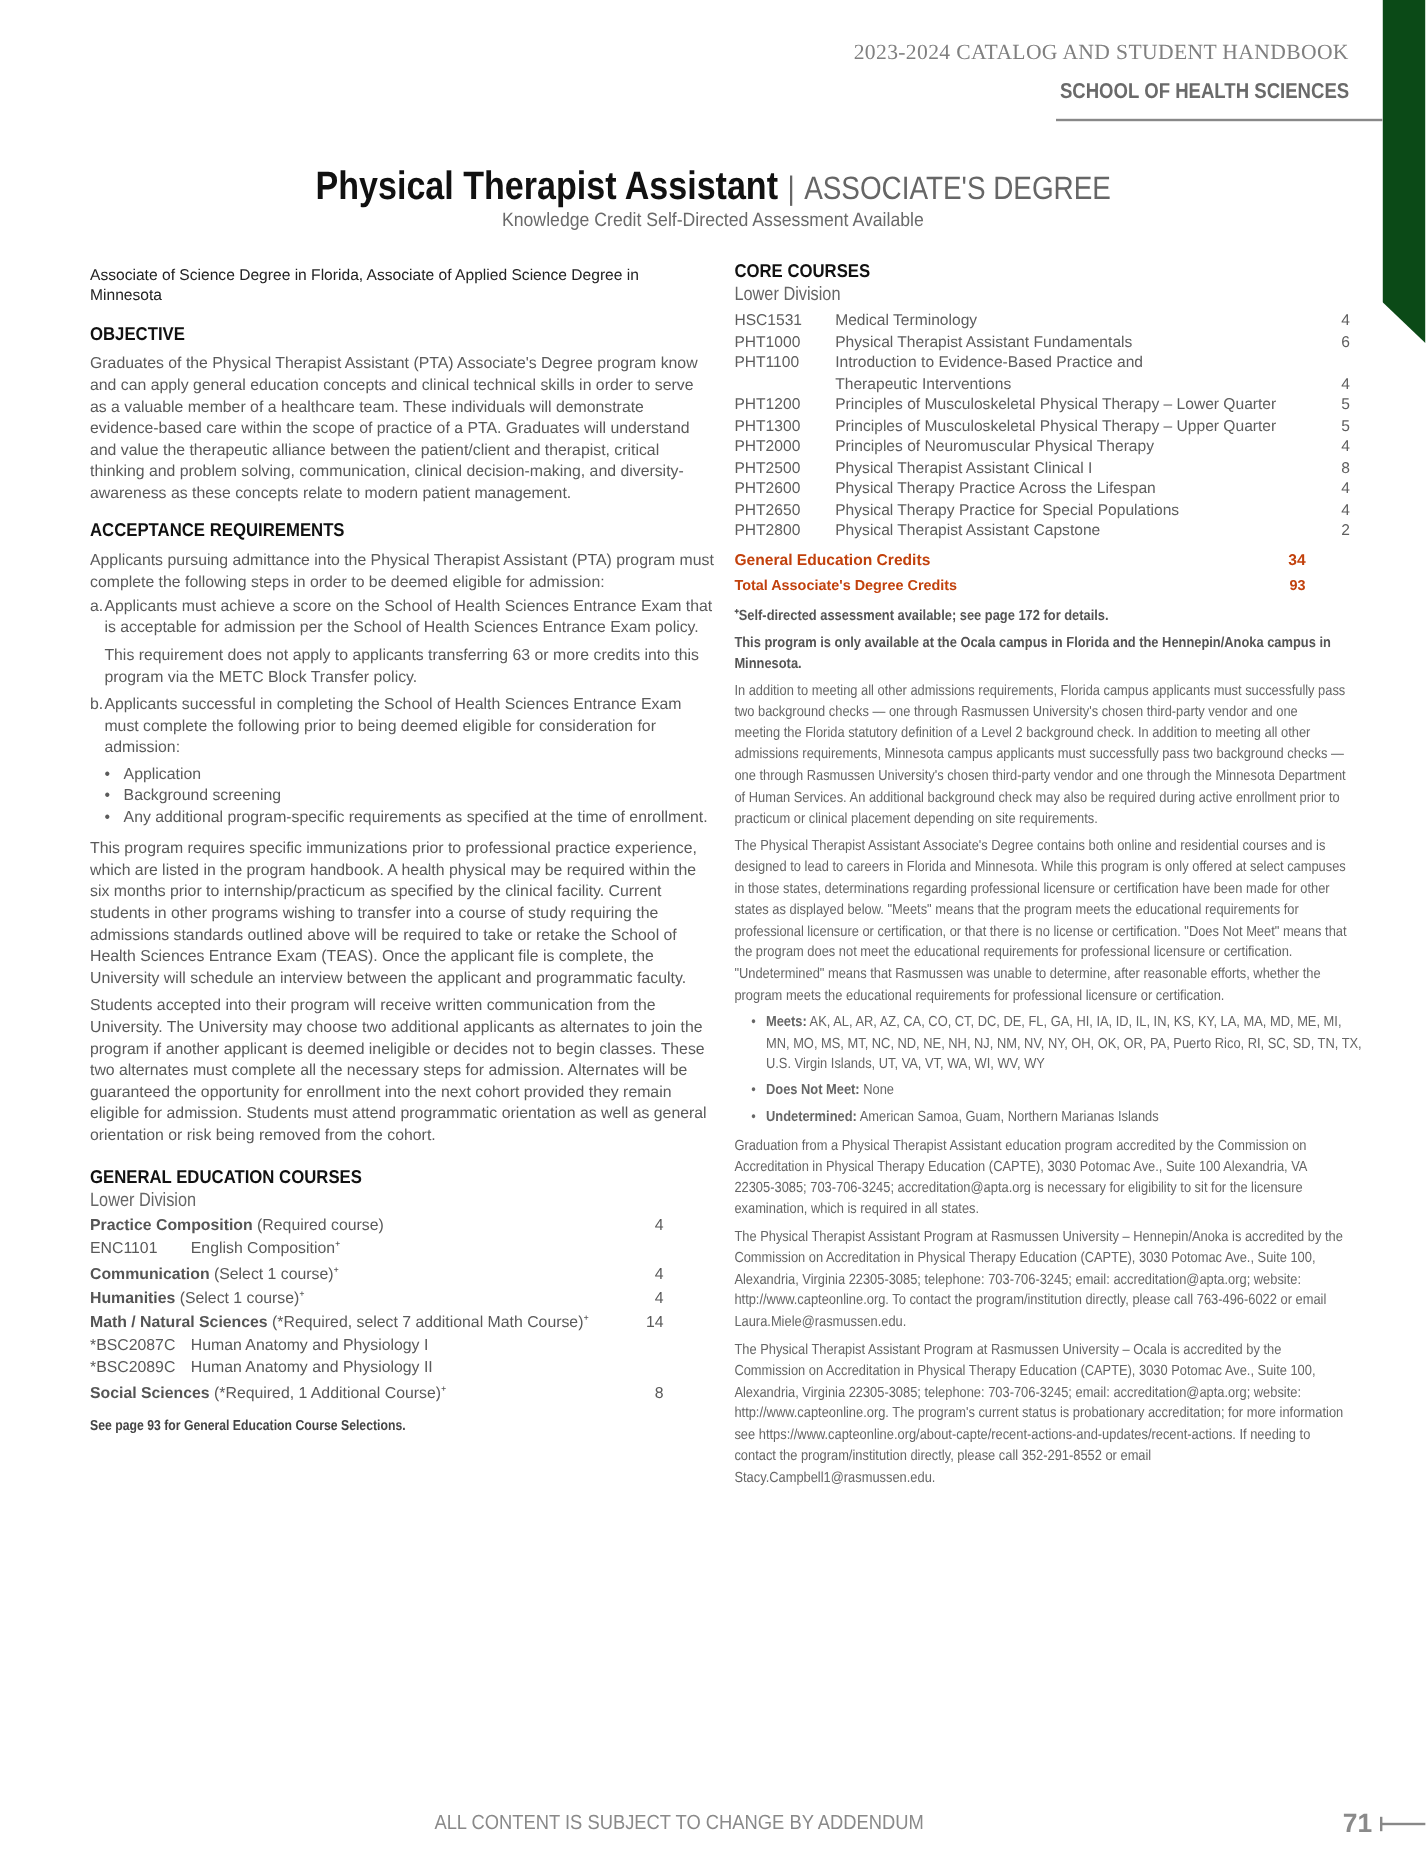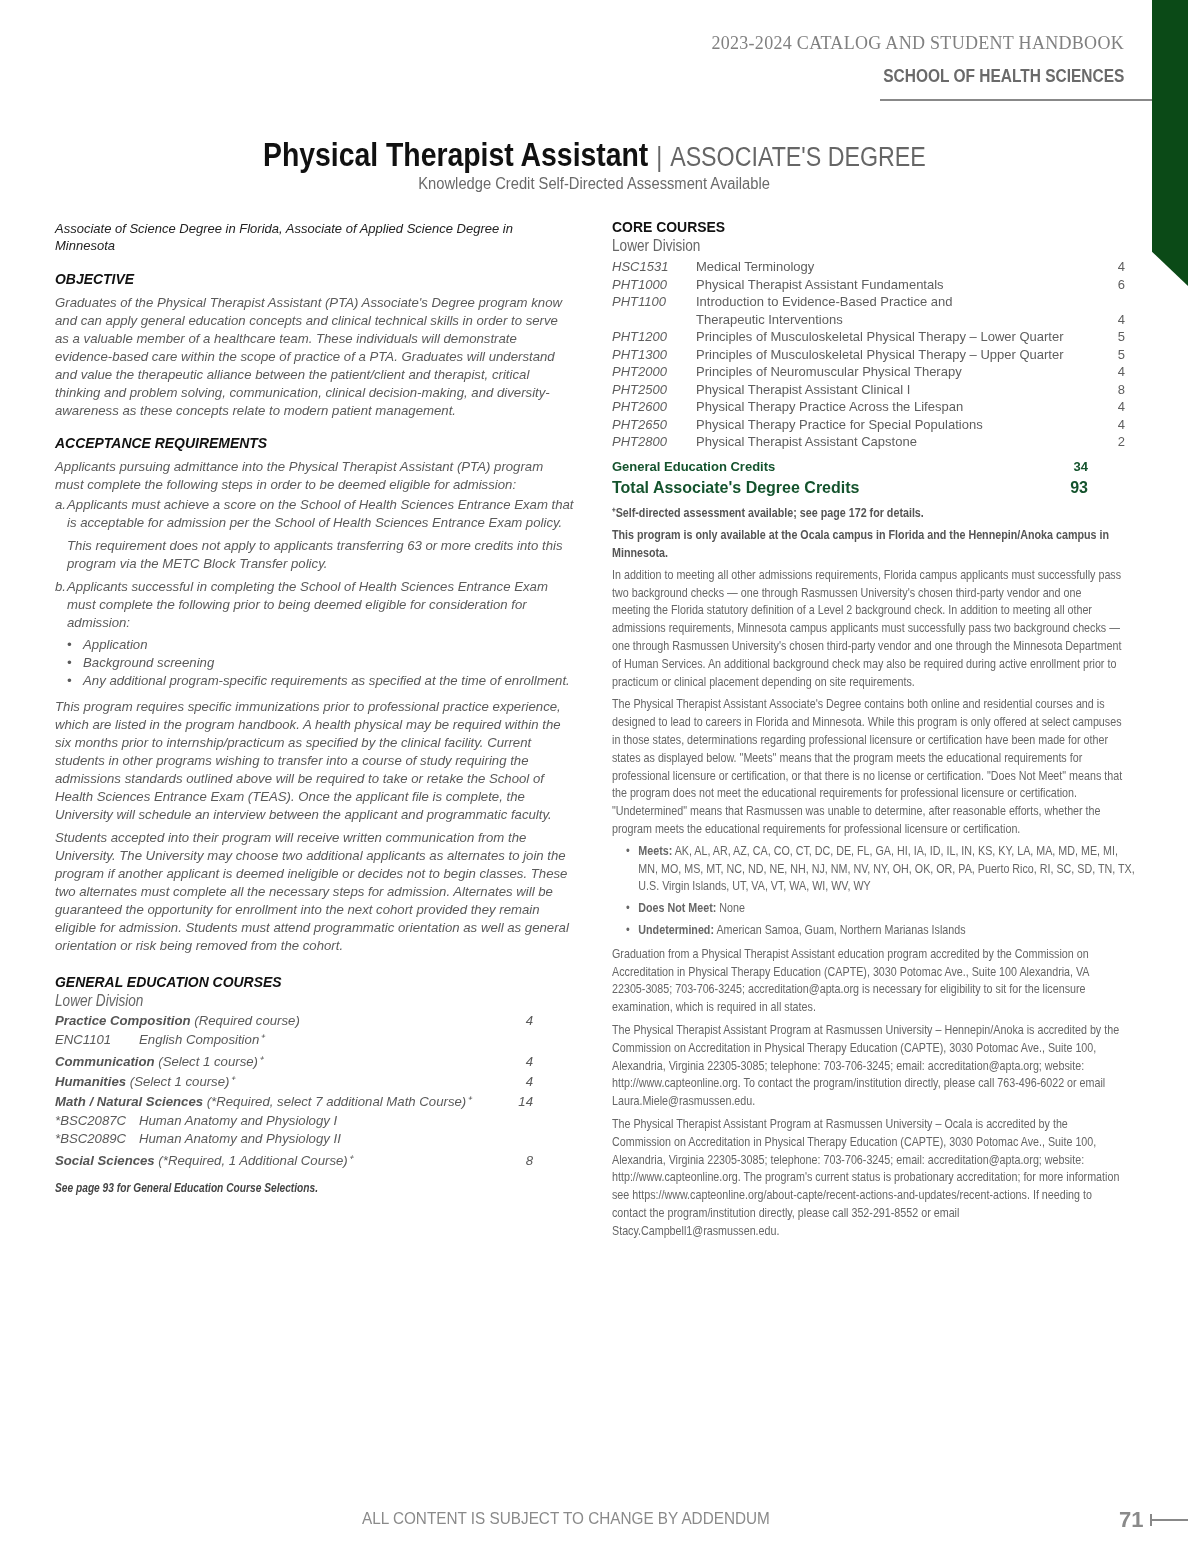--- a/index.html
+++ b/index.html
@@ -11,46 +11,46 @@
   .hdr-school { position:absolute; right:64px; top:66px; font-size:18px; font-weight:bold; color:#6a6a6a;
                 transform:scaleX(0.86); transform-origin:right center; }
   .hdr-rule { position:absolute; left:880px; top:99px; width:272px; height:2px; background:#888; }
 
   .title-wrap { position:absolute; left:0; width:1188px; top:136px; text-align:center; }
   .title-main { font-size:33px; font-weight:bold; color:#111; display:inline-block; transform:scaleX(0.86); white-space:nowrap; }
   .title-main .sep { font-weight:normal; color:#666; font-size:27px; }
   .title-main .deg { font-weight:normal; color:#666; font-size:27px; }
   .subtitle { font-size:16px; color:#6a6a6a; margin-top:1px; display:inline-block; transform:scaleX(0.92); }
 
-  .col-left { position:absolute; left:55px; top:220px; width:520px; font-size:13.2px; line-height:18px; color:#5a5a5a;font-style:italic; }
+  .col-left { position:absolute; left:75px; top:220px; width:520px; font-size:13.2px; line-height:18px; color:#5a5a5a; }
   .col-right { position:absolute; left:612px; top:218px; width:513px; font-size:12.6px; color:#5e5e5e; }
   .intro { color:#222; font-size:13px; line-height:17px; }
   h3 { margin:0; font-size:15.5px; font-weight:bold; color:#111; transform:scaleX(0.9); transform-origin:left; white-space:nowrap; }
   p { margin:0; }
   .sec { margin-top:10px; }
   .gap6 { margin-top:6px; }
   .lower-div { font-size:16px; color:#666; transform:scaleX(0.85); transform-origin:left; white-space:nowrap; line-height:20px; }
   .ilist { margin:2px 0 0 0; }
   .ilist .itm { display:flex; }
   .ilist .lbl { width:12px; flex:none; }
   .bul { margin:4px 0 0 12px; }
   .bul .b { display:flex; }
   .bul .dot { width:16px; flex:none; }
   .ge-row { display:flex; justify-content:space-between; width:478px; line-height:20px; }
   .ge-row b { color:#555; }
   .ge-sub { display:flex; line-height:18px; }
   .ge-sub .code { width:84px; flex:none; }
   .see { font-size:12px; font-weight:bold; color:#444; margin-top:8px; transform:scaleX(0.85); transform-origin:left; white-space:nowrap; }
 
   .core-row { display:flex; line-height:17.5px; font-size:13px; }
-  .core-row .code { width:84px; flex:none;font-style:italic; }
+  .core-row .code { width:84px; flex:none; }
   .core-row .name { flex:1; }
   .core-row .cr { width:22px; text-align:right; flex:none; }
-  .tot-row { display:flex; justify-content:space-between; width:476px; font-weight:bold; color:#14532d; font-size:13px; line-height:20px; }
-  .tot-row.big { font-size:16px; line-height:22px; }
+  .tot-row { display:flex; justify-content:space-between; width:476px; font-weight:bold; color:#c2410c; font-size:13px; line-height:20px; }
+  .tot-row.big { font-size:12px; line-height:22px; }
   .cond { font-size:12.2px; line-height:17.8px; color:#666; transform:scaleX(0.88); transform-origin:left; width:580px; }
   .cond.bold { font-weight:bold; color:#555; }
   .cond-list { margin:4px 0 0 14px; }
   .cond-list .b { display:flex; margin-top:4px; }
   .cond-list .dot { width:14px; flex:none; }
   .footer-text { position:absolute; left:362px; top:1509px; font-size:17px; color:#8a8a8a; transform:scaleX(0.9); transform-origin:left; white-space:nowrap; }
   .page-num { position:absolute; left:1119px; top:1507px; font-size:22px; font-weight:bold; color:#8a8a8a; }
   .page-tick { position:absolute; left:1150px; top:1514px; width:2px; height:12px; background:#888; }
   .page-line { position:absolute; left:1151px; top:1519px; width:37px; height:2px; background:#888; }
 </style>

